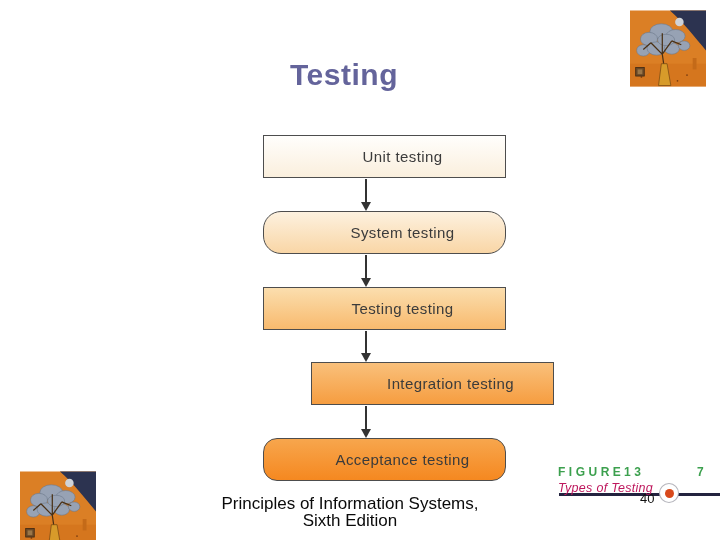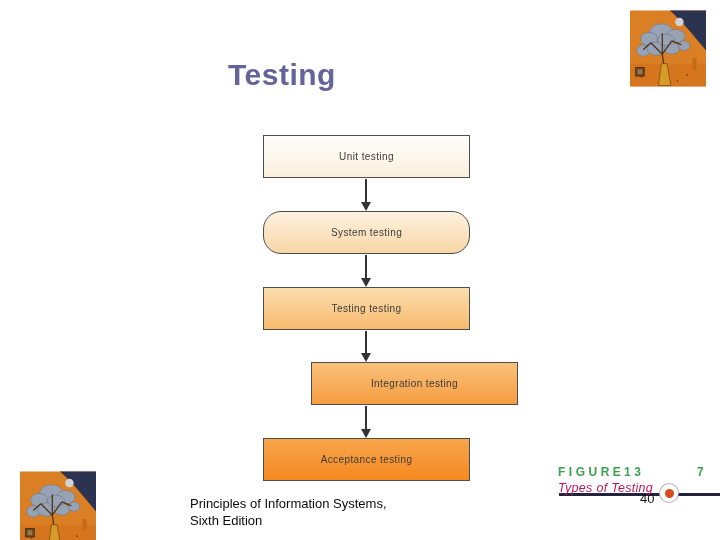--- a/index.html
+++ b/index.html
@@ -3,50 +3,50 @@
 <meta charset="utf-8">
 <style>
   html,body{margin:0;padding:0;background:#888;}
   #slide{
     position:relative;width:720px;height:540px;background:#ffffff;
     overflow:hidden;font-family:"Liberation Sans",sans-serif;
   }
   
   .slide-title{
     position:absolute;left:228px;top:58px;width:232px;margin:0;
-    text-align:left;font-size:30px;font-weight:bold;color:#64649b;
+    text-align:center;font-size:30px;font-weight:bold;color:#64649b;
     letter-spacing:0.5px;
   }
   
   .flow-box{
     position:absolute;left:263px;width:205px;height:41px;
     border:1px solid #4d4d4d;display:flex;align-items:center;justify-content:center;
-    font-size:10px;color:#3b3b3b;letter-spacing:0.4px;
+    font-size:15px;color:#3b3b3b;letter-spacing:0.4px;padding-left:36px;
   }
   .b0{top:135px;background:linear-gradient(to bottom,#fffefc,#faefdd);}
   .b1{top:211px;background:linear-gradient(to bottom,#fdf1df,#f9d6a6);border-radius:18px;}
   .b2{top:287px;background:linear-gradient(to bottom,#fbdeae,#f8ba6e);}
   .b3{top:362px;background:linear-gradient(to bottom,#f9c07b,#f69d40);margin-left:48px;}
-  .b4{top:438px;background:linear-gradient(to bottom,#f7a64d,#f58820);}
+  .b4{top:438px;background:linear-gradient(to bottom,#f7a64d,#f58820);border-radius:14px;}
   
   .arrow{position:absolute;left:365px;width:2px;background:#333;}
   .a0{top:179px;height:23px;}
   .a1{top:255px;height:23px;}
   .a2{top:331px;height:22px;}
   .a3{top:406px;height:23px;}
   .arrow-head{
     position:absolute;left:361px;width:0;height:0;
     border-left:5px solid transparent;border-right:5px solid transparent;
     border-top:9px solid #333;
   }
   .h0{top:202px;} .h1{top:278px;} .h2{top:353px;} .h3{top:429px;}
   
   .footer{
-    position:absolute;left:190px;top:496px;width:320px;
-    font-size:13px;line-height:16.5px;color:#0a0a0a;
+    position:absolute;left:190px;top:496px;width:320px;text-align:center;
+    font-size:17px;line-height:16.5px;color:#0a0a0a;
   }
   
   .fig-rule{position:absolute;left:559px;top:493px;width:161px;height:3px;background:#23233f;}
   .fig-prefix,.fig-num{
     position:absolute;top:465px;font-size:12px;font-weight:bold;
     color:#3ca04e;letter-spacing:3.5px;
   }
   .fig-prefix{left:558px;}
   .fig-num-left{left:624px;text-align:right;}
   .fig-num-right{left:697px;}

